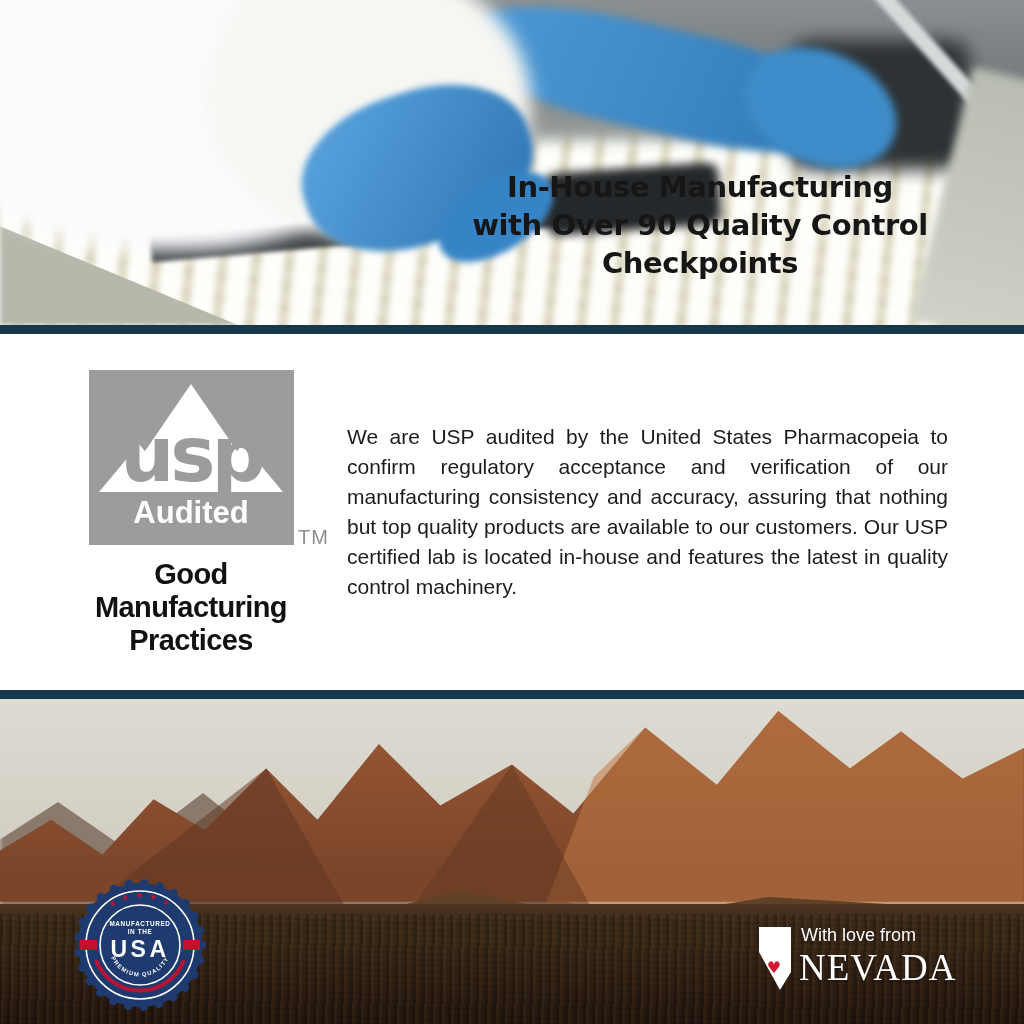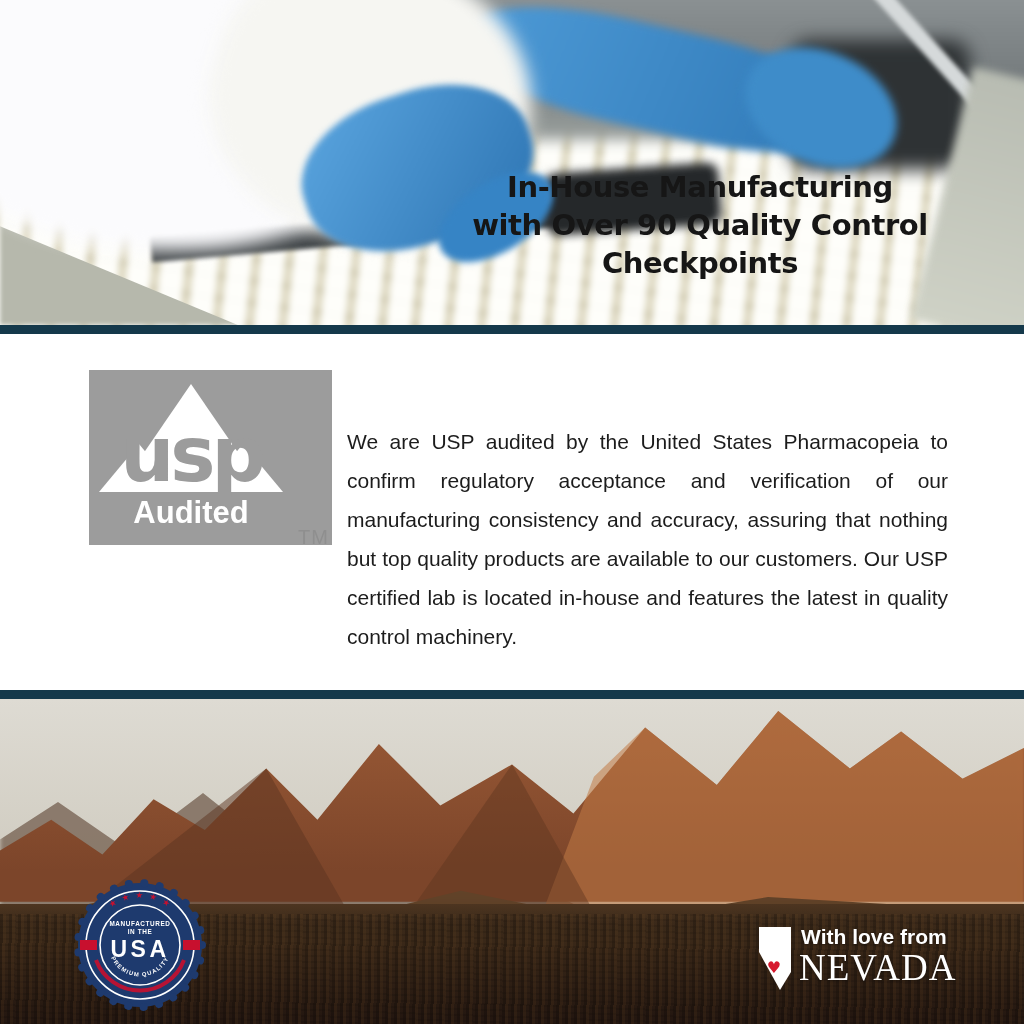--- a/index.html
+++ b/index.html
@@ -62,30 +62,30 @@
     font-size:29px;line-height:38px;letter-spacing:-0.4px;color:#161616;
   }
 
   
   .divider{left:0;width:1024px;height:9px;background:#15394b;}
   .divider.top{top:325px;}
   .divider.bottom{top:690px;}
 
   
   .mid{left:0;top:334px;width:1024px;height:356px;background:#ffffff;}
-  .usp-box{left:89px;top:36px;width:243px;height:175px;background:#9c9c9c;}
+  .usp-box{left:89px;top:36px;width:205px;height:175px;background:#9c9c9c;}
   .usp-tm{left:298px;top:192px;font-size:20px;color:#8f8f8f;letter-spacing:1px;}
   .gmp-caption{
     left:58px;top:224px;width:266px;text-align:center;
     font-weight:bold;font-size:29px;line-height:33px;color:#111;
     font-family:"Liberation Sans",sans-serif;letter-spacing:-0.6px;
   }
   .usp-paragraph{
     left:347px;top:88px;width:601px;
-    font-size:21px;line-height:39px;color:#1c1c1c;text-align:justify;
+    font-size:21px;line-height:30px;color:#1c1c1c;text-align:justify;
     font-family:"Liberation Sans",sans-serif;
   }
 
   
   .hero-bottom{
     left:0;top:699px;width:1024px;height:325px;overflow:hidden;
     background:linear-gradient(180deg,#dedbd3 0%,#d2cec3 45%,#c7c2b5 70%);
   }
   .ridge-far{
     left:0;top:58px;width:580px;height:150px;background:#7e6b5c;opacity:.85;
@@ -126,21 +126,21 @@
   }
   .made-in-text{
     left:222px;top:191px;width:430px;
     font-family:"DejaVu Sans",sans-serif;font-weight:800;
     font-size:24px;line-height:33px;color:#fff;
     text-shadow:0 1px 4px rgba(0,0,0,.45);letter-spacing:.2px;
   }
   .badge{left:70px;top:176px;width:140px;height:140px;}
   .nv-logo-state{left:758px;top:227px;width:34px;height:66px;}
   .nv-tagline{
-    left:801px;top:226px;font-size:21px;font-weight:700;color:#fff;
+    left:801px;top:226px;font-size:18px;font-weight:400;color:#fff;
     font-family:"Liberation Sans",sans-serif;text-shadow:0 1px 3px rgba(0,0,0,.4);
   }
   .nv-name{
     left:799px;top:247px;font-size:37px;color:#fff;
     font-family:"Liberation Serif",serif;letter-spacing:1px;
     text-shadow:0 1px 3px rgba(0,0,0,.4);
   }
 </style>
 </head>
 <body>
@@ -174,20 +174,23 @@
     <div class="abs usp-box">
       <svg width="205" height="175" viewBox="0 0 205 175">
         <polygon points="102,14 28,122 176,122" fill="#ffffff"></polygon>
         <polygon points="10,122 50,74 90,122" fill="#ffffff"></polygon>
         <polygon points="114,122 154,74 194,122" fill="#ffffff"></polygon>
         <text x="102" y="111" text-anchor="middle" font-family="DejaVu Sans, sans-serif" font-weight="bold" font-size="76" letter-spacing="-4" fill="#9c9c9c">usp</text>
         <text x="102" y="153" text-anchor="middle" font-family="Liberation Sans, sans-serif" font-weight="bold" font-size="31" fill="#ffffff">Audited</text>
       </svg>
     </div>
     <div class="abs usp-tm">TM</div>
+    <div class="abs gmp-caption pre">Good
+Manufacturing
+Practices</div>
     <div class="abs usp-paragraph">We are USP audited by the United States Pharmacopeia to confirm regulatory acceptance and verification of our manufacturing consistency and accuracy, assuring that nothing but top quality products are available to our customers. Our USP certified lab is located in-house and features the latest in quality control machinery.</div>
   </div>
 
   <div class="abs hero-bottom">
     <div class="abs ridge-far"></div>
     <div class="abs ridge-main"></div>
     <div class="abs ridge-light"></div>
     <div class="abs ridge-shadow-a"></div>
     <div class="abs ridge-shadow-b"></div>
     <div class="abs hills-mid"></div>

